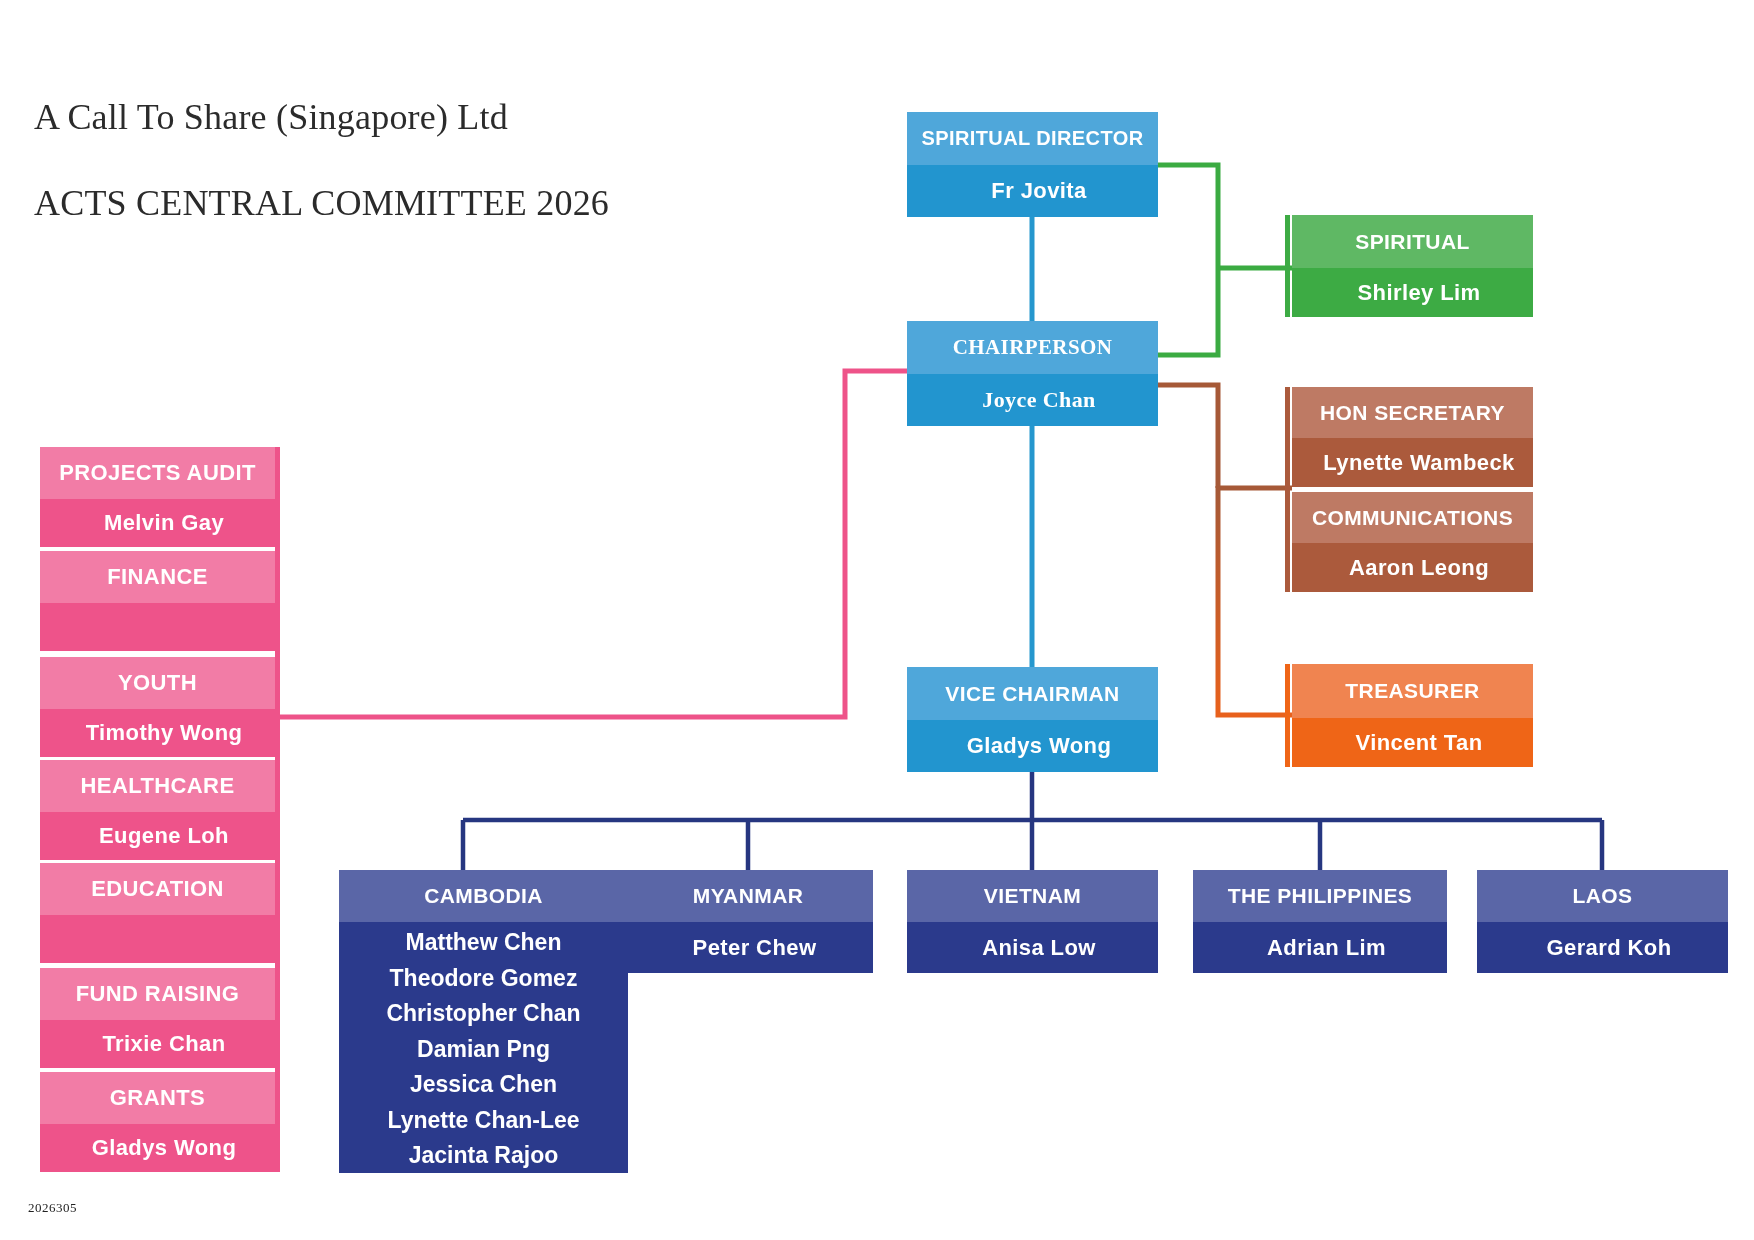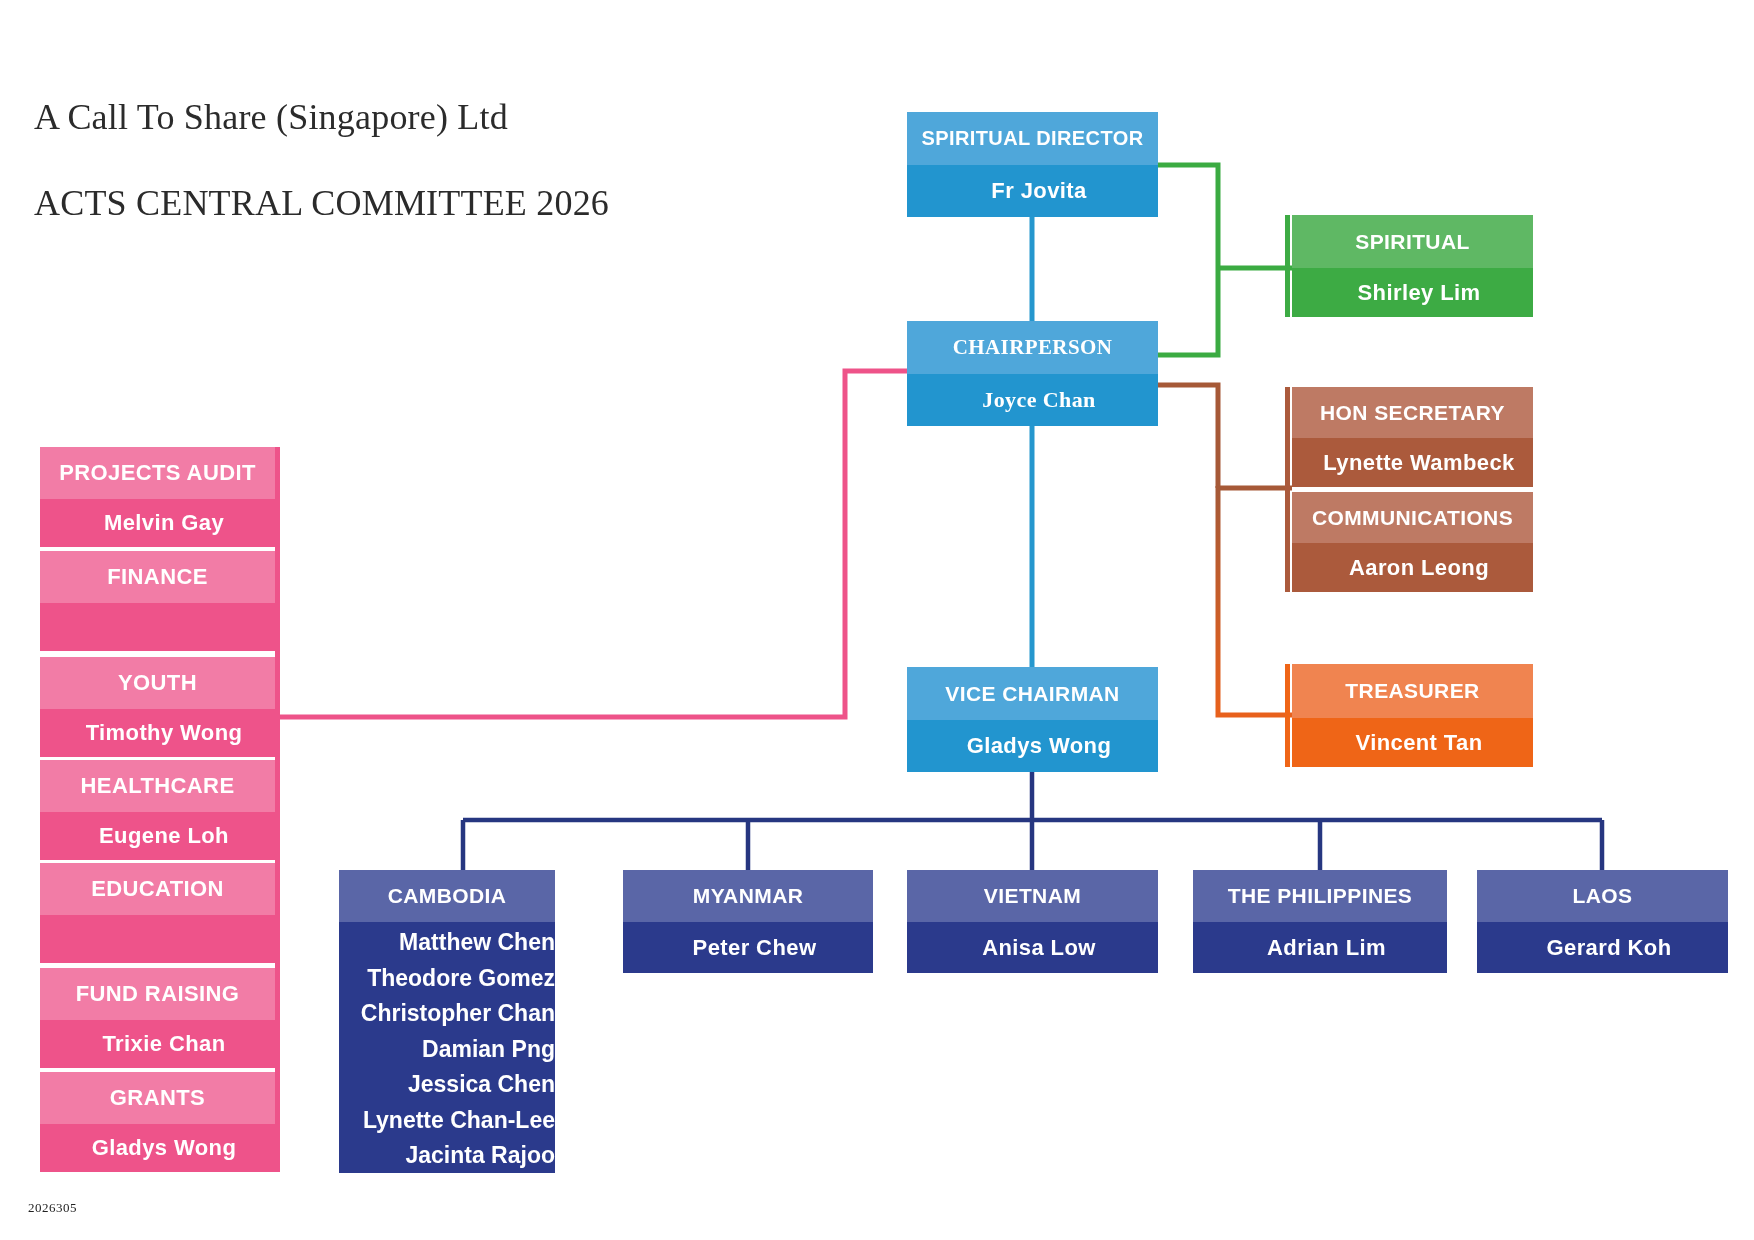--- a/index.html
+++ b/index.html
@@ -36,21 +36,21 @@
   .brown .name{background:#AB5A3C;height:49px;}
   
   .orange .role{background:#F08450;height:54px;}
   .orange .name{background:#EF6517;height:49px;}
   
   .navy .role{background:#5A66A7;height:52px;}
   .navy .name{background:#2B3A8C;height:51px;}
   .navy .members{
     background:#2B3A8C;height:251px;
     color:#fff;font-weight:bold;font-size:23px;line-height:35.5px;
-    text-align:right;padding-top:3px;box-sizing:border-box;
+    text-align:center;padding-top:3px;box-sizing:border-box;
   }
   
   .pink-sec{position:absolute;left:32px;width:235px;margin-left:8px;}
   .pink-sec .role{background:#F27CA6;height:52px;font-size:22px;}
   .pink-sec .name{background:#EE538A;height:48px;}
   .vbar{position:absolute;width:5px;}
   .vbar.pink{background:#EE538A;}
   .vbar.green{background:#3DAB44;}
   .vbar.brown{background:#AB5A3C;}
   .vbar.orange{background:#EF6517;}
@@ -150,21 +150,21 @@
   </div>
   <div class="pink-sec" style="top:968px;">
     <div class="role">FUND RAISING</div>
     <div class="name">Trixie Chan</div>
   </div>
   <div class="pink-sec" style="top:1072px;">
     <div class="role">GRANTS</div>
     <div class="name">Gladys Wong</div>
   </div>
 
-  <div class="node navy" style="left:339px;top:870px;width:216px;">
+  <div class="node navy" style="left:339px;top:870px;width:289px;">
     <div class="role">CAMBODIA</div>
     <div class="members">
       <div>Matthew Chen</div>
       <div>Theodore Gomez</div>
       <div>Christopher Chan</div>
       <div>Damian Png</div>
       <div>Jessica Chen</div>
       <div>Lynette Chan-Lee</div>
       <div>Jacinta Rajoo</div>
     </div>

